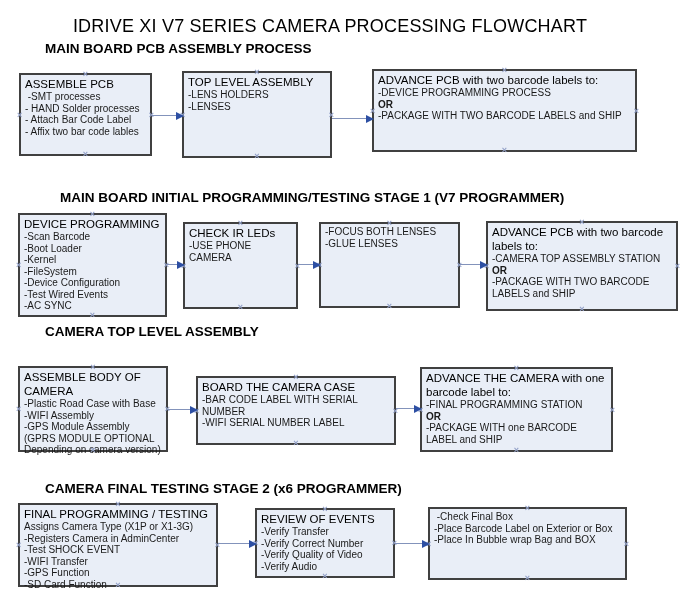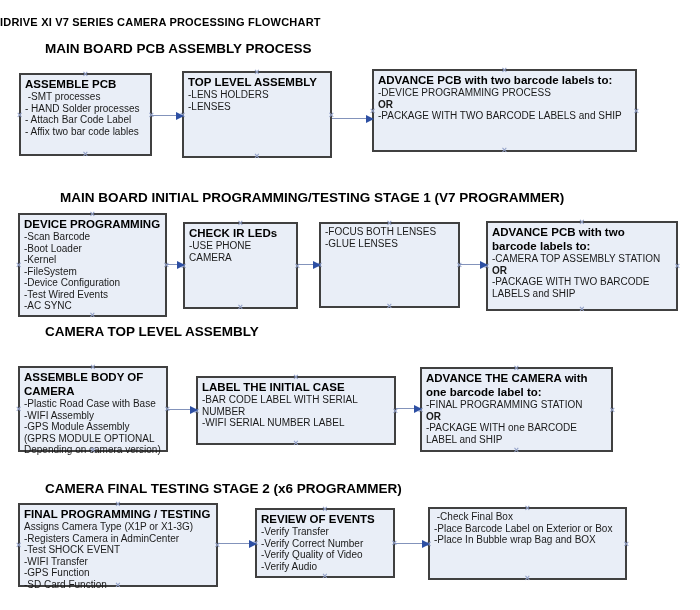--- a/index.html
+++ b/index.html
@@ -1,34 +1,34 @@
 <!DOCTYPE html>
 <html style="--box-fill: #e9eef7; --box-border: #404040; --connector-line: #8393bb; --arrowhead: #2d4fa3; --connection-point: #93a1c8;"><head>
 <meta charset="utf-8">
 <style>
   html,body{margin:0;padding:0;background:#fff;}
   body{
     position:relative;width:700px;height:610px;overflow:hidden;
     font-family:"Liberation Sans",sans-serif;color:#000;
   }
   .page-title{
-    position:absolute;left:0;top:16px;width:660px;
-    font-size:11px;font-weight:bold;letter-spacing:.2px;
+    position:absolute;left:0;top:16px;width:660px;text-align:center;
+    font-size:18px;font-weight:normal;letter-spacing:.2px;
   }
   .section-header{
     position:absolute;font-size:13.5px;font-weight:bold;white-space:nowrap;margin-left:28px;
   }
   .box{
     position:absolute;box-sizing:border-box;
     background:var(--box-fill,#e9eef7);
     border:2px solid var(--box-border,#404040);
     padding:2px 4px 0 4px;
   }
   .box-title{
-    font-size:11.5px;font-weight:bold;line-height:14px;white-space:pre-wrap;
+    font-size:11.5px;font-weight:normal;line-height:14px;white-space:pre-wrap;
   }
   .box-line{
     font-size:10px;line-height:11.5px;color:#1a1a1a;white-space:pre-wrap;
   }
   .box-line.b{font-weight:bold;}
   .connector{
     position:absolute;height:0;
     border-top:1.2px solid var(--connector-line,#8393bb);
   }
   .ah{
@@ -139,21 +139,21 @@
   <div class="box-line">-GPS Module Assembly</div>
   <div class="box-line">(GPRS MODULE OPTIONAL</div>
   <div class="box-line">Depending on camera version)</div>
 <span class="cp cp-t">×</span>
     <span class="cp cp-b">×</span>
     <span class="cp cp-l">×</span>
     <span class="cp cp-r">×</span>
   </div>
 
 <div class="box" style="left:196px;top:376px;width:200px;height:69px">
-  <div class="box-title">LABEL THE INITIAL CASE</div>
+  <div class="box-title">BOARD THE CAMERA CASE</div>
   <div class="box-line">-BAR CODE LABEL WITH SERIAL NUMBER</div>
   <div class="box-line">-WIFI SERIAL NUMBER LABEL</div>
 <span class="cp cp-t">×</span>
     <span class="cp cp-b">×</span>
     <span class="cp cp-l">×</span>
     <span class="cp cp-r">×</span>
   </div>
 
 <div class="box" style="left:420px;top:367px;width:193px;height:85px">
   <div class="box-title">ADVANCE THE CAMERA with one barcode label to:</div>

